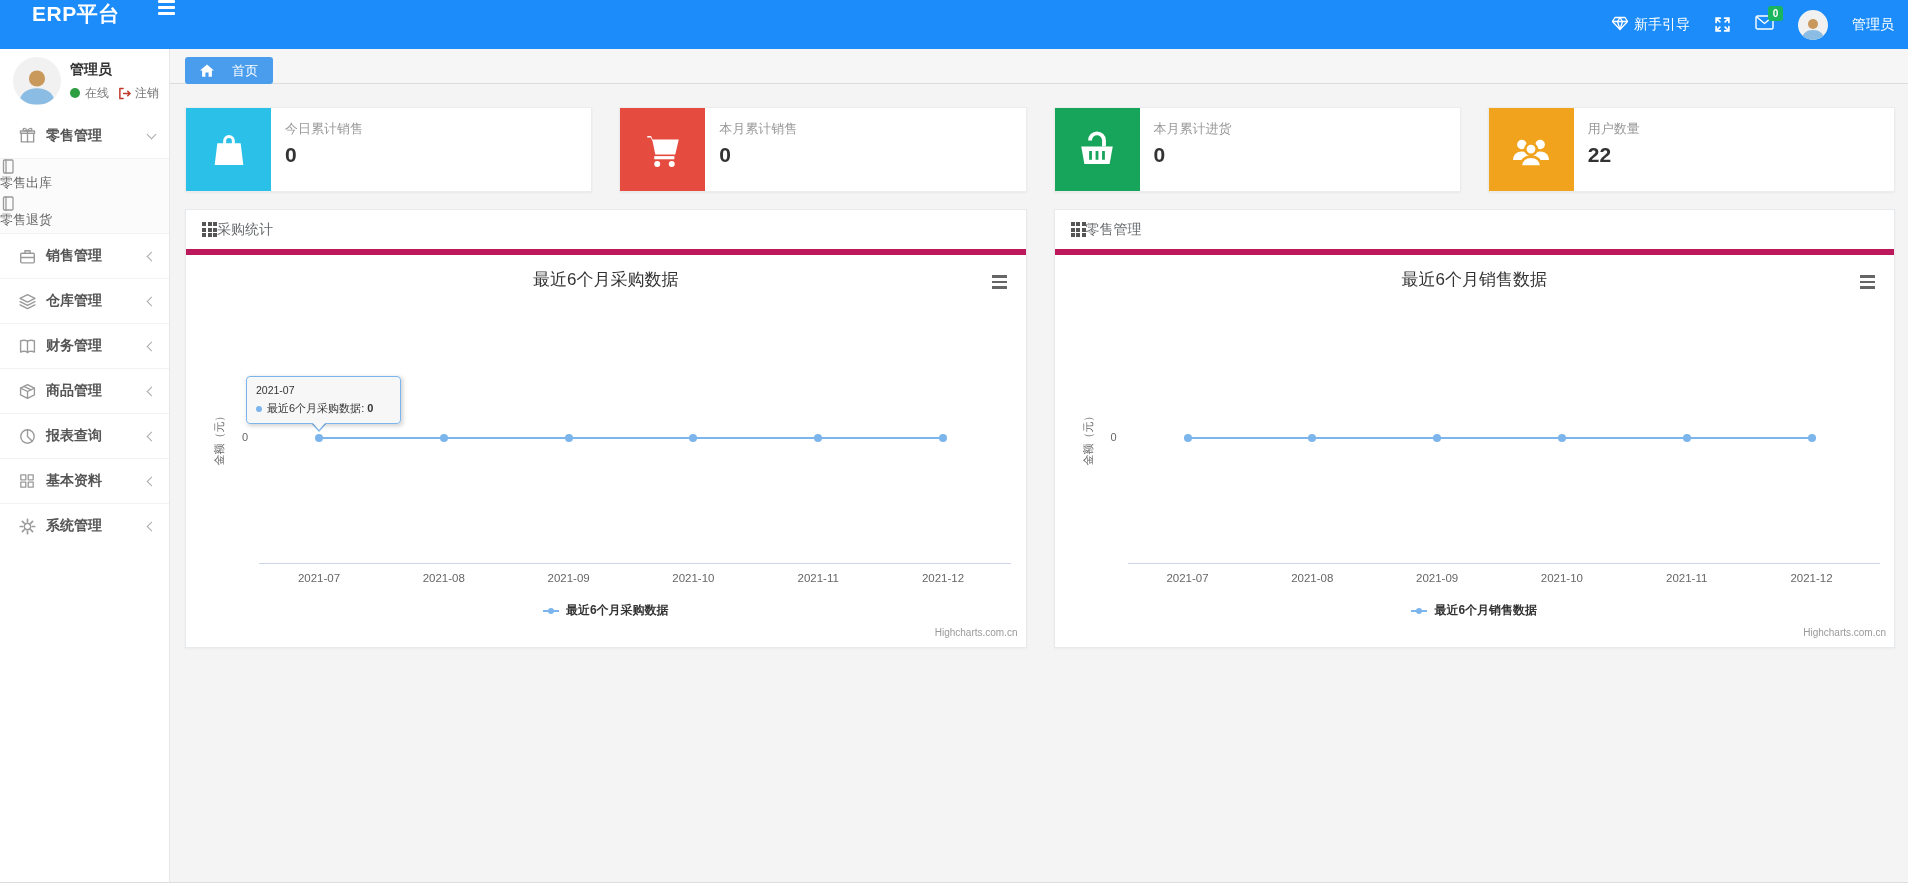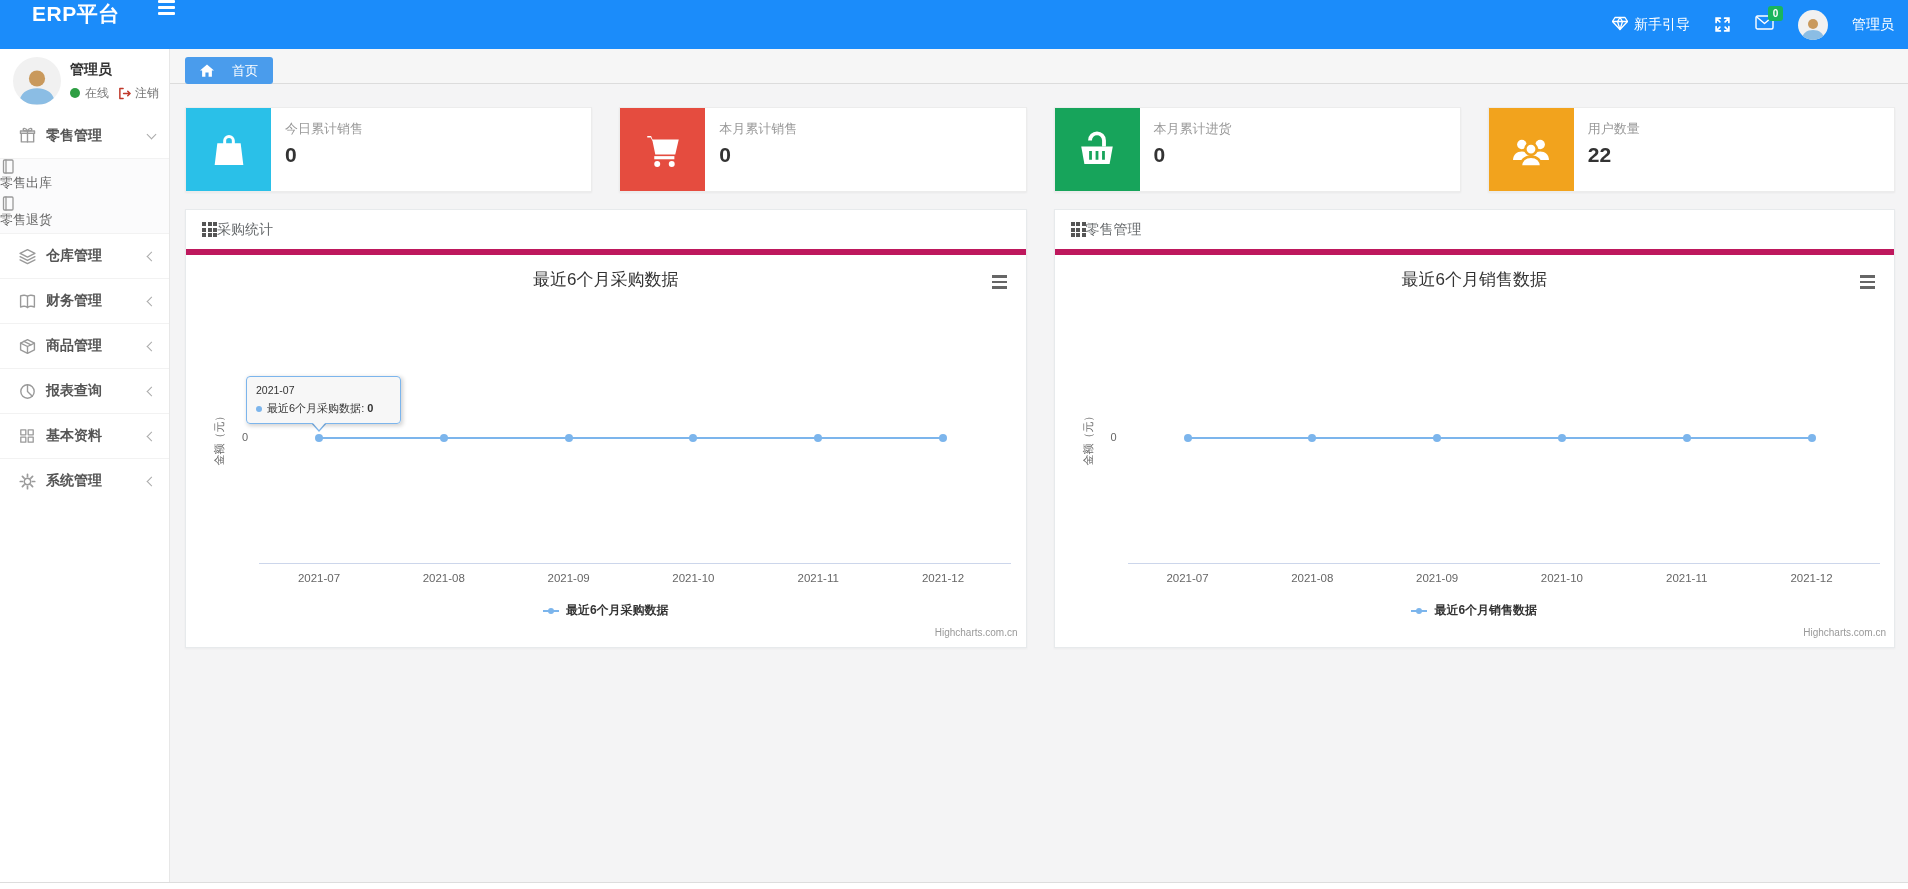--- a/index.html
+++ b/index.html
@@ -183,20 +183,30 @@
             <svg class="oicon" width="14" height="15" viewBox="0 0 14 15">
                 <rect x="2.5" y="1" width="9.5" height="13" rx="1"></rect>
                 <path d="M5 1v13"></path>
               </svg>
           </span>
           <span class="mi-label">零售退货</span>
         </div>
       </div>
 
 
+      <div class="menu-item">
+        <span class="mi-icon">
+          <svg class="oicon" width="17" height="17" viewBox="0 0 16 16">
+              <rect x="1.6" y="5" width="12.8" height="9" rx="1"></rect>
+              <path d="M5.6 5V2.6h4.8V5M1.6 9h12.8"></path>
+            </svg>
+        </span>
+        <span class="mi-label">销售管理</span>
+        <span class="chev left"></span>
+      </div>
 
       <div class="menu-item">
         <span class="mi-icon">
           <svg class="oicon" width="17" height="17" viewBox="0 0 16 16">
               <path d="M8 1.5L15 5 8 8.5 1 5z"></path>
               <path d="M1 8.2l7 3.5 7-3.5M1 11.2l7 3.5 7-3.5"></path>
             </svg>
         </span>
         <span class="mi-label">仓库管理</span>
         <span class="chev left"></span>

